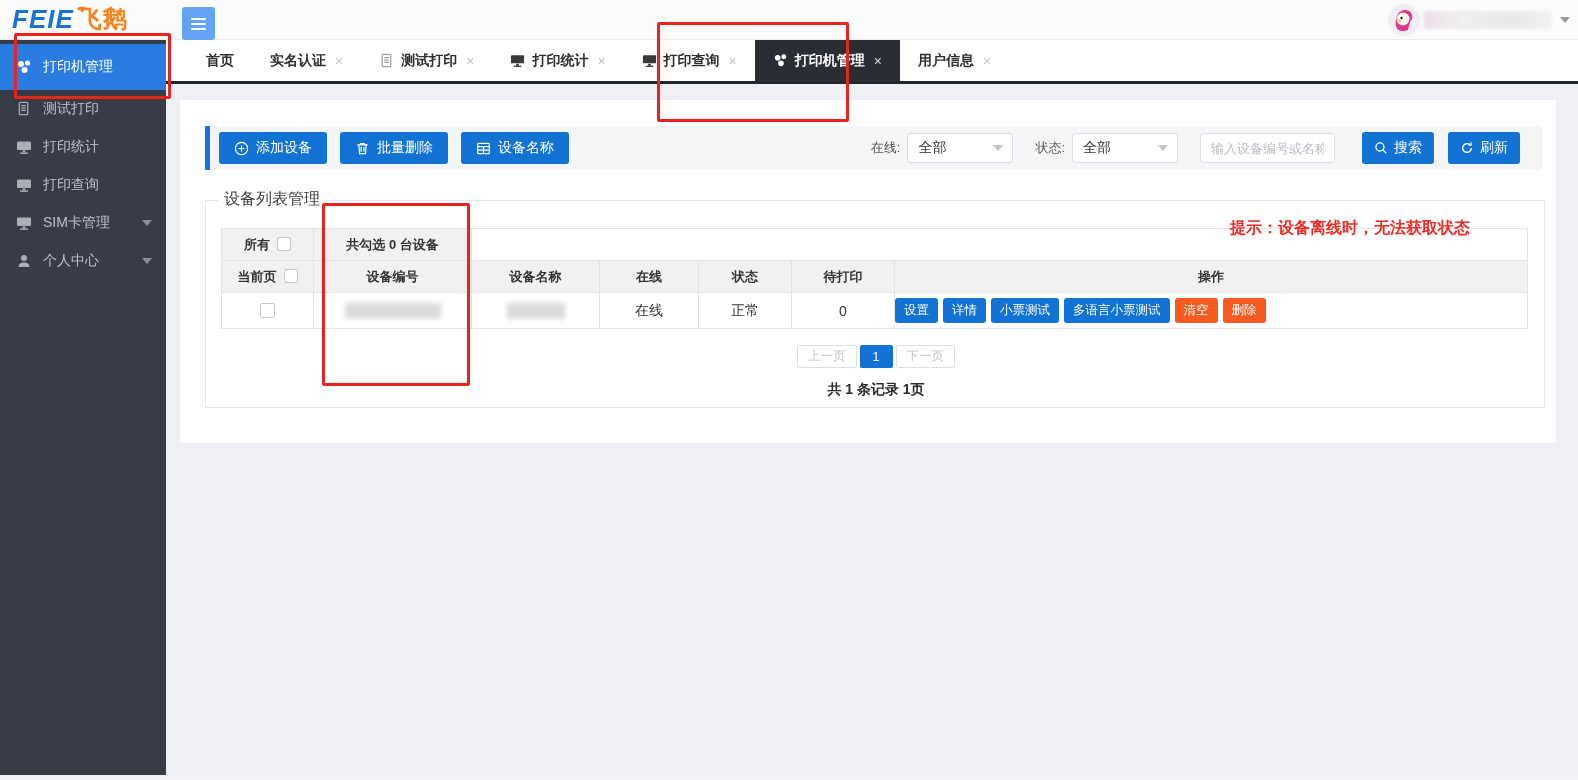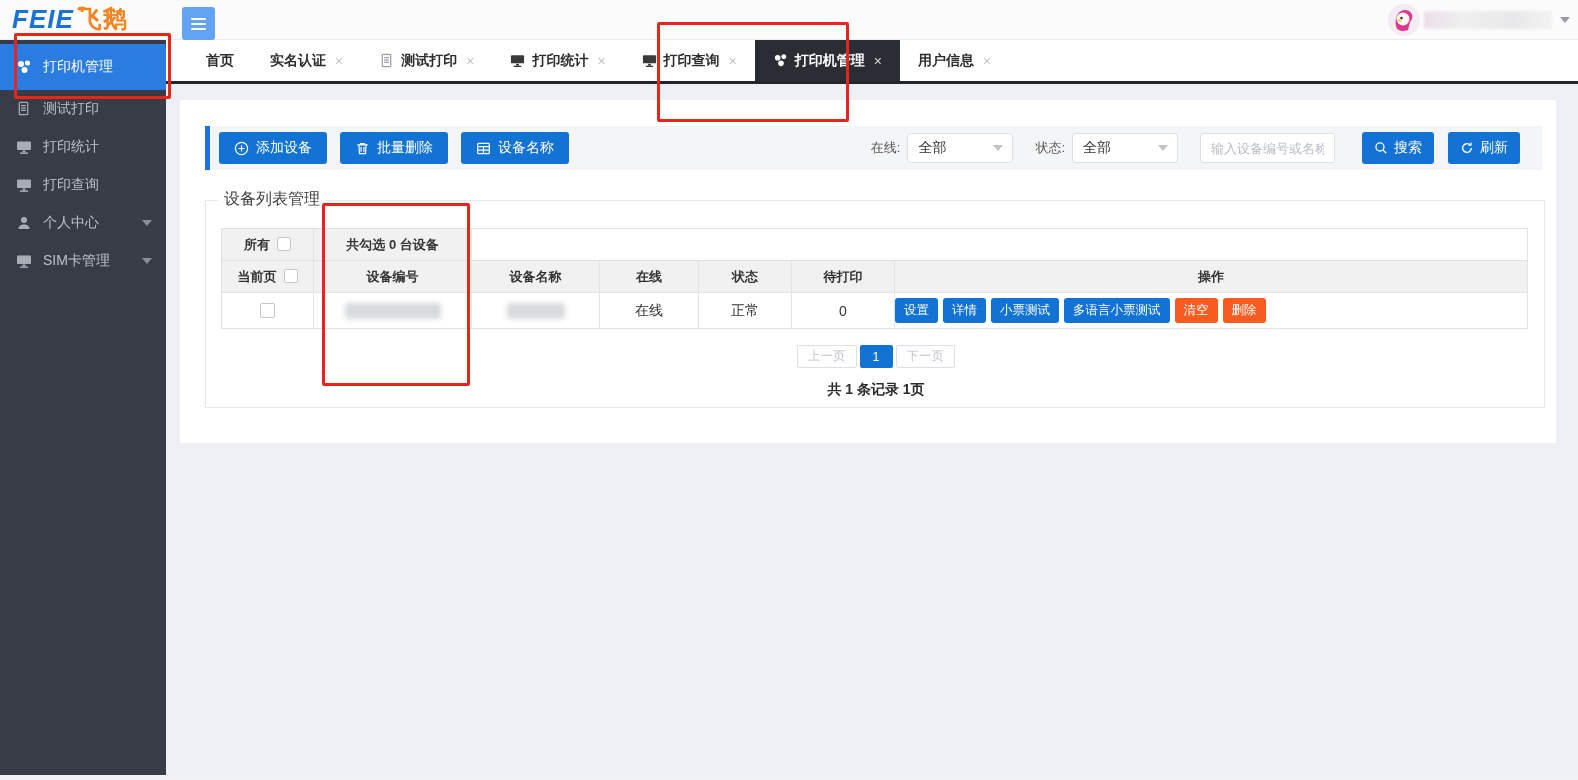--- a/index.html
+++ b/index.html
@@ -157,36 +157,36 @@
             <rect x="1" y="2.5" width="14" height="8.5" rx="1"></rect>
             <rect x="6.5" y="11.5" width="3" height="2"></rect>
             <rect x="4" y="13.5" width="8" height="1.4"></rect>
           </svg>
       </span>
       <span>打印查询</span>
     </div>
     <div class="side-item">
       <span class="s-ico">
         <svg viewBox="0 0 16 16" width="16" height="16" fill="currentColor">
+            <rect x="1" y="2.5" width="14" height="8.5" rx="1"></rect>
+            <rect x="6.5" y="11.5" width="3" height="2"></rect>
+            <rect x="4" y="13.5" width="8" height="1.4"></rect>
+          </svg>
+      </span>
+      <span>SIM卡管理</span>
+      <span class="side-caret"></span>
+    </div>
+    <div class="side-item">
+      <span class="s-ico">
+        <svg viewBox="0 0 16 16" width="16" height="16" fill="currentColor">
             <circle cx="8" cy="5" r="3"></circle>
             <path d="M2.5 14c0-3.2 2.6-4.6 5.5-4.6S13.5 10.8 13.5 14Z"></path>
           </svg>
       </span>
       <span>个人中心</span>
-      <span class="side-caret"></span>
-    </div>
-    <div class="side-item">
-      <span class="s-ico">
-        <svg viewBox="0 0 16 16" width="16" height="16" fill="currentColor">
-            <rect x="1" y="2.5" width="14" height="8.5" rx="1"></rect>
-            <rect x="6.5" y="11.5" width="3" height="2"></rect>
-            <rect x="4" y="13.5" width="8" height="1.4"></rect>
-          </svg>
-      </span>
-      <span>SIM卡管理</span>
       <span class="side-caret"></span>
     </div>
   </div>
 
   <div class="tabbar">
     <div class="tab">
       <span>首页</span>
     </div>
     <div class="tab">
       <span>实名认证</span>
@@ -360,20 +360,21 @@
         </table>
 
       <div class="pager">
         <div class="pg-btn">上一页</div>
         <div class="pg-cur">1</div>
         <div class="pg-btn">下一页</div>
       </div>
       <div class="pg-summary">共 1 条记录 1页</div>
     </div>
 
+    <div class="tip">提示：设备离线时，无法获取状态</div>
   </div>
 
   <div class="anno anno-1"></div>
   <div class="anno anno-2"></div>
   <div class="anno anno-3"></div>
 
   <div class="bottom-strip"></div>
 </div>
 
 </body></html>

